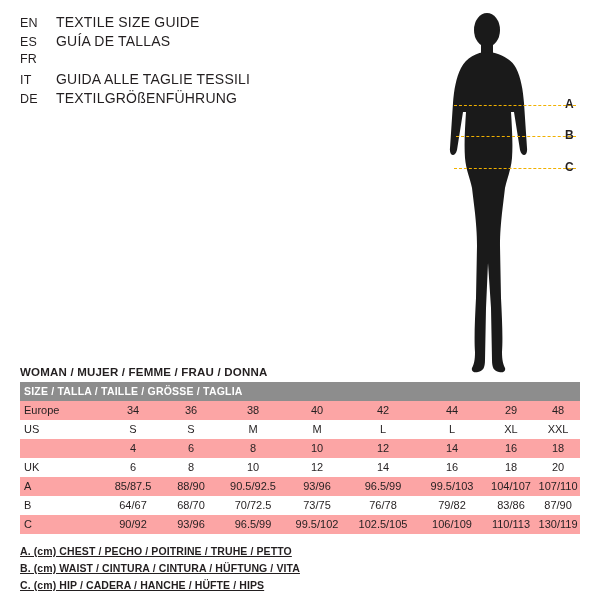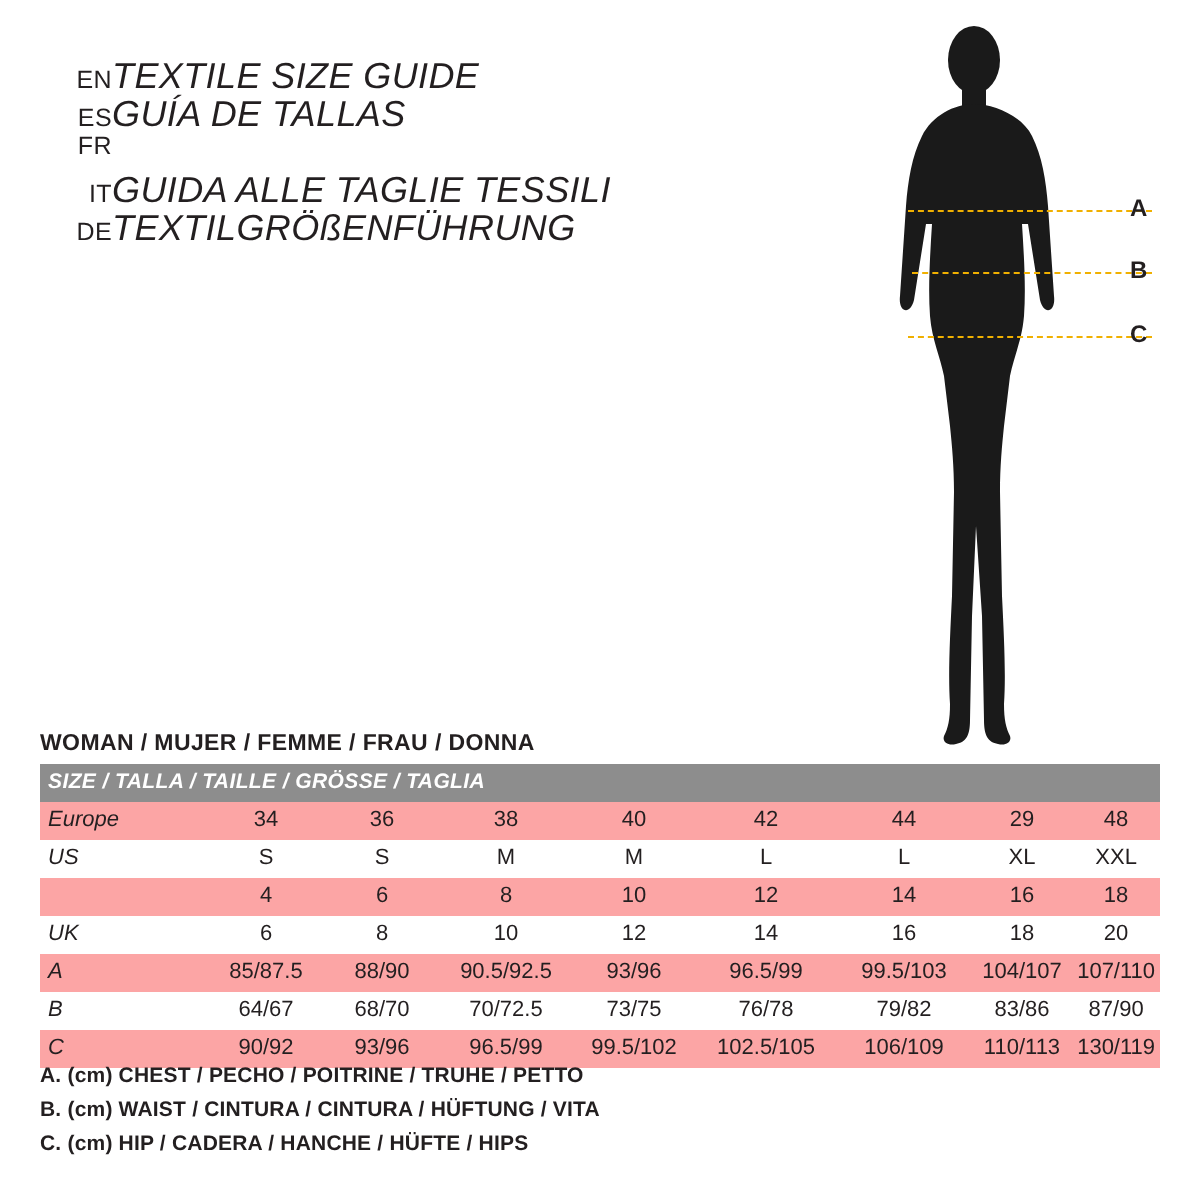--- a/index.html
+++ b/index.html
@@ -17,40 +17,38 @@
   .page {
     position: relative;
     width: 600px;
     height: 600px;
     box-sizing: border-box;
   }
 
   
   .langs {
     position: absolute;
-    top: 28px;
+    top: 14px;
     left: 20px;
     width: 420px;
-    text-align: right;
   }
   .lang-row {
     display: flex;
     align-items: baseline;
     height: 19px;
     font-size: 12.5px;
     letter-spacing: 0.2px;
   }
   .lang-code {
     width: 36px;
     flex: 0 0 36px;
     font-size: 12.5px;
   }
   .lang-text {
-    font-size: 18px;
-    font-style: italic;
+    font-size: 14px;
   }
 
   
   .figure {
     position: absolute;
     top: 8px;
     left: 430px;
     width: 160px;
     height: 370px;
   }
@@ -104,32 +102,32 @@
   }
   .size-table tr.shade td {
     background: #fca5a5;
   }
   .size-table tr.plain td {
     background: #ffffff;
   }
   .col-label {
     padding-left: 4px !important;
     text-align: left;
-    font-style: italic;
   }
   .cell {
     text-align: center;
   }
 
   
   .notes {
     position: absolute;
-    top: 530px;
+    top: 543px;
     left: 20px;
     width: 560px;
+    text-decoration: underline;
   }
   .note {
     font-size: 10.5px;
     font-weight: bold;
     line-height: 17px;
     letter-spacing: 0.1px;
   }
 </style>
 </head>
 <body>

